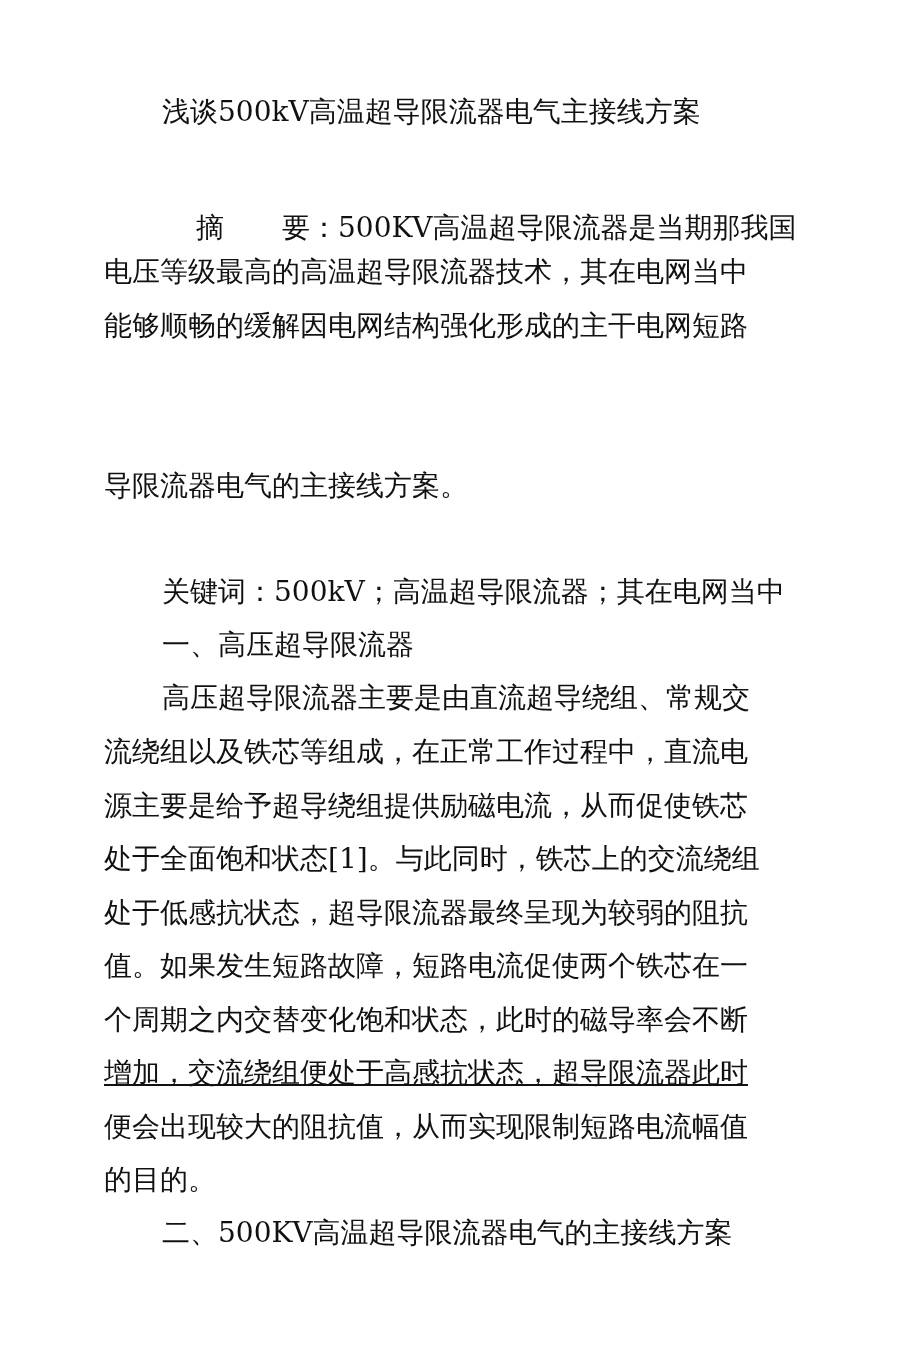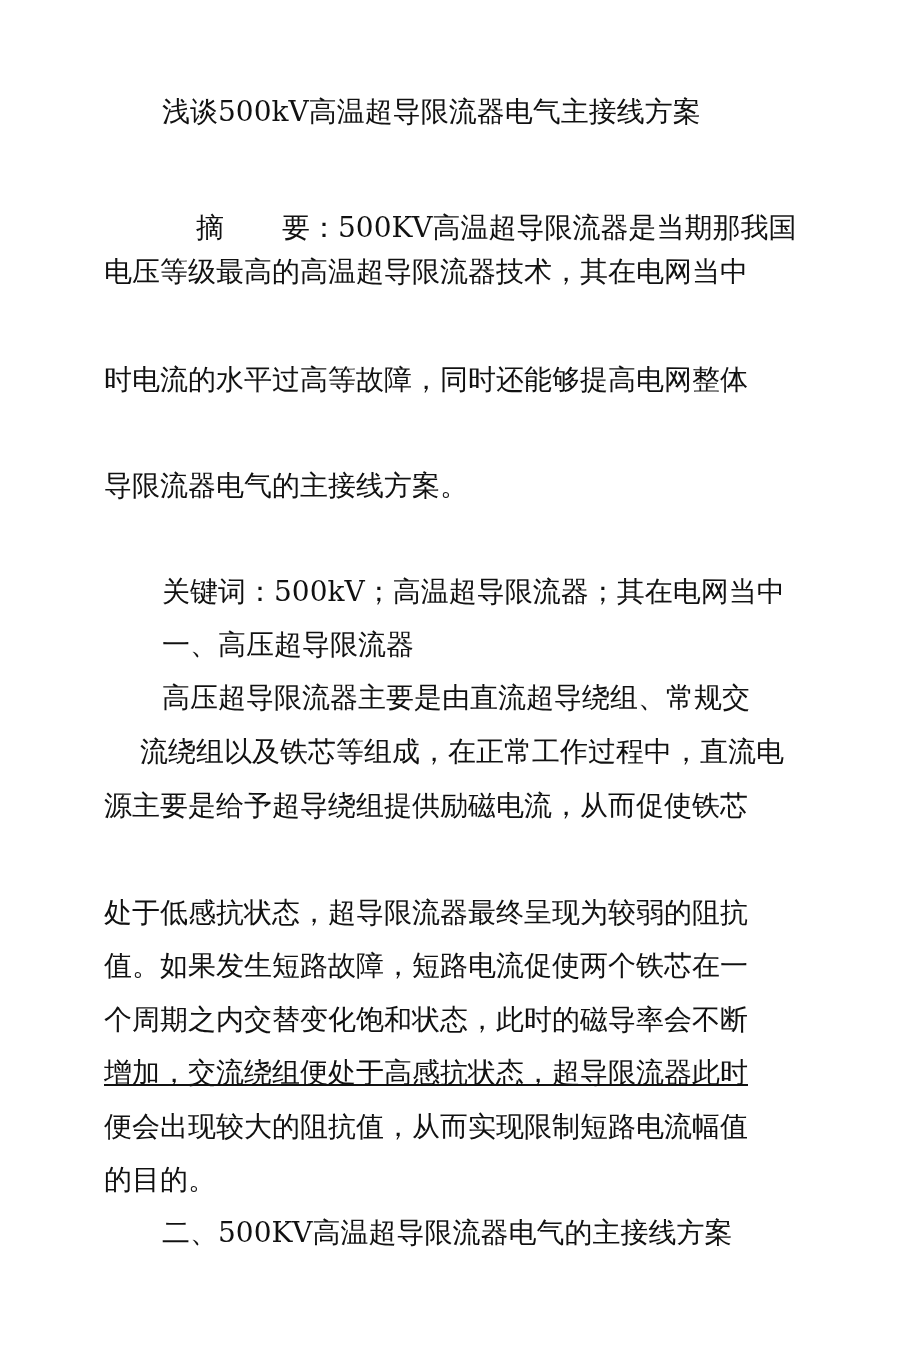--- a/index.html
+++ b/index.html
@@ -15,29 +15,30 @@
   </style>
 </head>
 <body>
 
 <div class="page">
 
   <div class="line title" style="top:92px;">浅谈500kV高温超导限流器电气主接线方案</div>
 
   <div class="line abstract-first" style="top:196px;margin-top:12px;"><span>摘</span><span class="label-gap"></span><span>要：</span><span>500KV高温超导限流器是当期那我国</span></div>
   <div class="line" style="top:252px;">电压等级最高的高温超导限流器技术，其在电网当中</div>
-  <div class="line" style="top:360px;">时电流的水平过高等故障，同时还能够提高电网整体</div>
+  <div class="line" style="top:306px;">能够顺畅的缓解因电网结构强化形成的主干电网短路</div>
   <div class="line" style="top:466px;">导限流器电气的主接线方案。</div>
 
   <div class="line indent" style="top:572px;">关键词：500kV；高温超导限流器；其在电网当中</div>
   <div class="line indent" style="top:625px;">一、高压超导限流器</div>
 
   <div class="line indent" style="top:678px;">高压超导限流器主要是由直流超导绕组、常规交</div>
-  <div class="line" style="top:732px;margin-left:36px;">流绕组以及铁芯等组成，在正常工作过程中，直流电</div>
+  <div class="line" style="top:732px;">流绕组以及铁芯等组成，在正常工作过程中，直流电</div>
   <div class="line" style="top:786px;">源主要是给予超导绕组提供励磁电流，从而促使铁芯</div>
+  <div class="line" style="top:839px;">处于全面饱和状态[1]。与此同时，铁芯上的交流绕组</div>
   <div class="line" style="top:893px;">处于低感抗状态，超导限流器最终呈现为较弱的阻抗</div>
   <div class="line" style="top:946px;text-align:center;">值。如果发生短路故障，短路电流促使两个铁芯在一</div>
   <div class="line" style="top:1000px;">个周期之内交替变化饱和状态，此时的磁导率会不断</div>
   <div class="line" style="top:1053px;text-decoration:underline;">增加，交流绕组便处于高感抗状态，超导限流器此时</div>
   <div class="line" style="top:1107px;">便会出现较大的阻抗值，从而实现限制短路电流幅值</div>
   <div class="line" style="top:1160px;">的目的。</div>
 
   <div class="line indent" style="top:1213px;">二、500KV高温超导限流器电气的主接线方案</div>
 
 </div>

